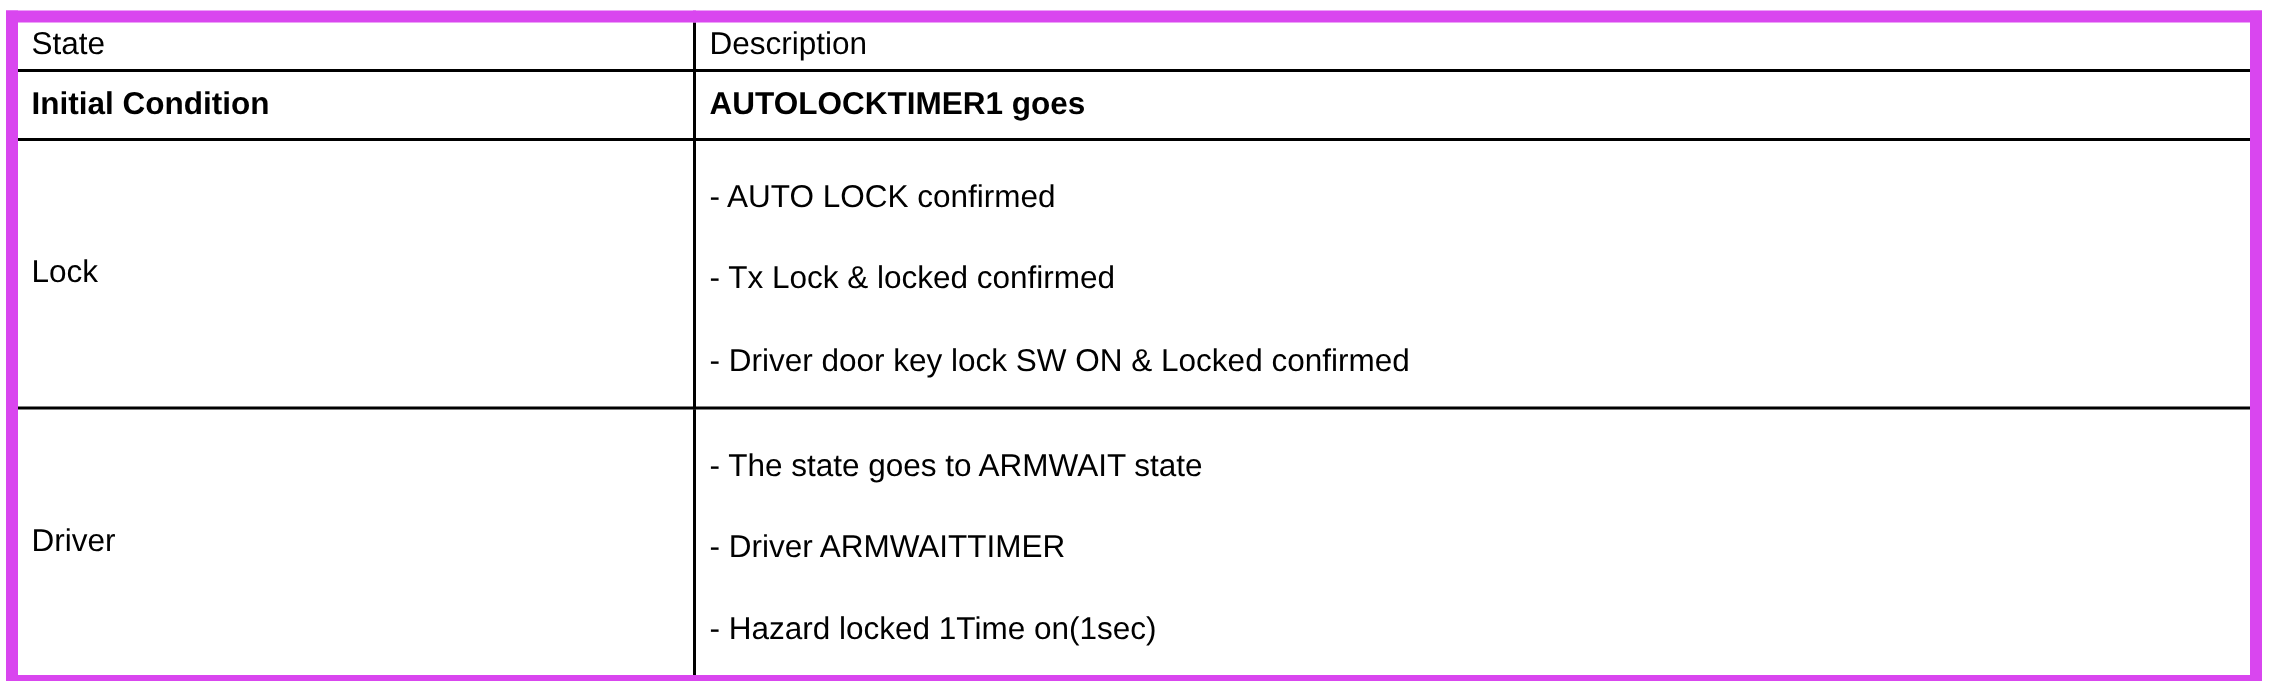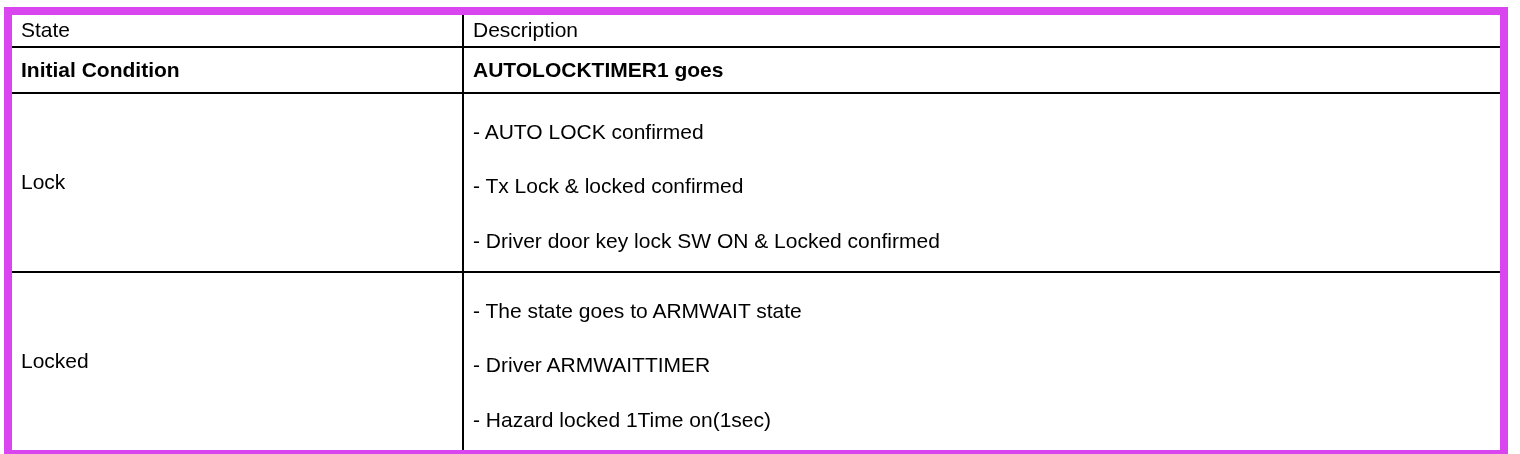--- a/index.html
+++ b/index.html
@@ -72,21 +72,21 @@
       <td>Lock</td>
       <td class="cell-multiline">
         <div class="line-stack">
           <div class="desc-line">- AUTO LOCK confirmed</div>
           <div class="desc-line">- Tx Lock &amp; locked confirmed</div>
           <div class="desc-line">- Driver door key lock SW ON &amp; Locked confirmed</div>
         </div>
       </td>
     </tr>
     <tr class="row-action">
-      <td>Locked</td>
+      <td>Driver</td>
       <td class="cell-multiline">
         <div class="line-stack">
           <div class="desc-line">- The state goes to ARMWAIT state</div>
           <div class="desc-line">- Driver ARMWAITTIMER</div>
           <div class="desc-line">- Hazard locked 1Time on(1sec)</div>
         </div>
       </td>
     </tr>
   </tbody>
 </table>

